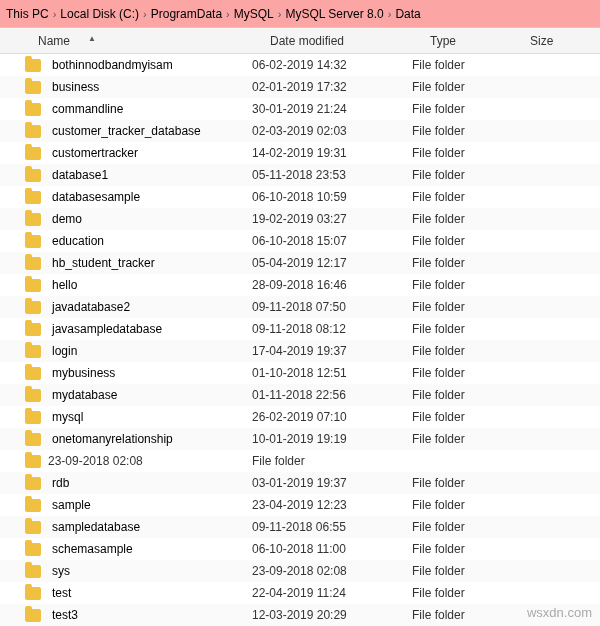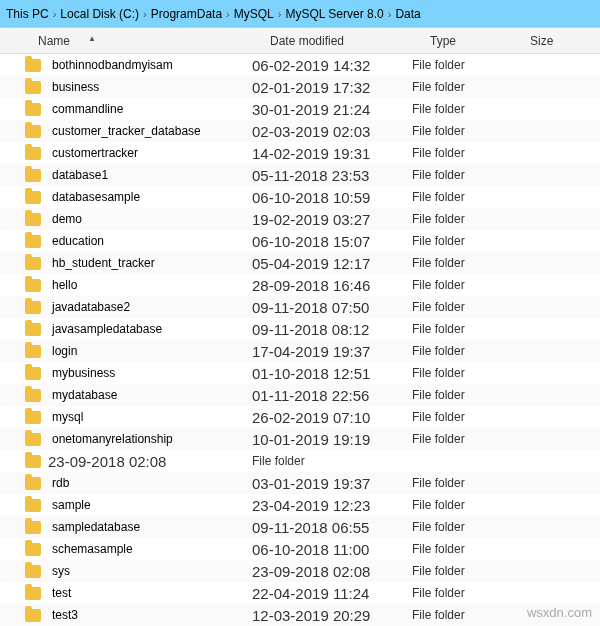--- a/index.html
+++ b/index.html
@@ -10,21 +10,21 @@
       width: 600px;
       height: 626px;
       overflow: hidden;
       color: #000;
     }
 
     
     .address-bar {
       display: flex;
       align-items: center;
-      background: #7dd3fc;
+      background: #fca5a5;
       border-bottom: 1px solid #ccc;
       padding: 3px 6px;
       height: 28px;
       gap: 4px;
     }
     .breadcrumb-item {
       color: #000;
       font-size: 12px;
       cursor: pointer;
     }
@@ -102,21 +102,21 @@
     }
 
     .file-name {
       font-size: 12px;
       white-space: nowrap;
       overflow: hidden;
       text-overflow: ellipsis;
       padding-left: 4px;
     }
     .file-date {
-      font-size: 15px;
+      font-size: 12px;
       color: #333;
     }
     .file-type {
       font-size: 12px;
       color: #333;
     }
     .file-size {
       font-size: 12px;
       color: #333;
     }

